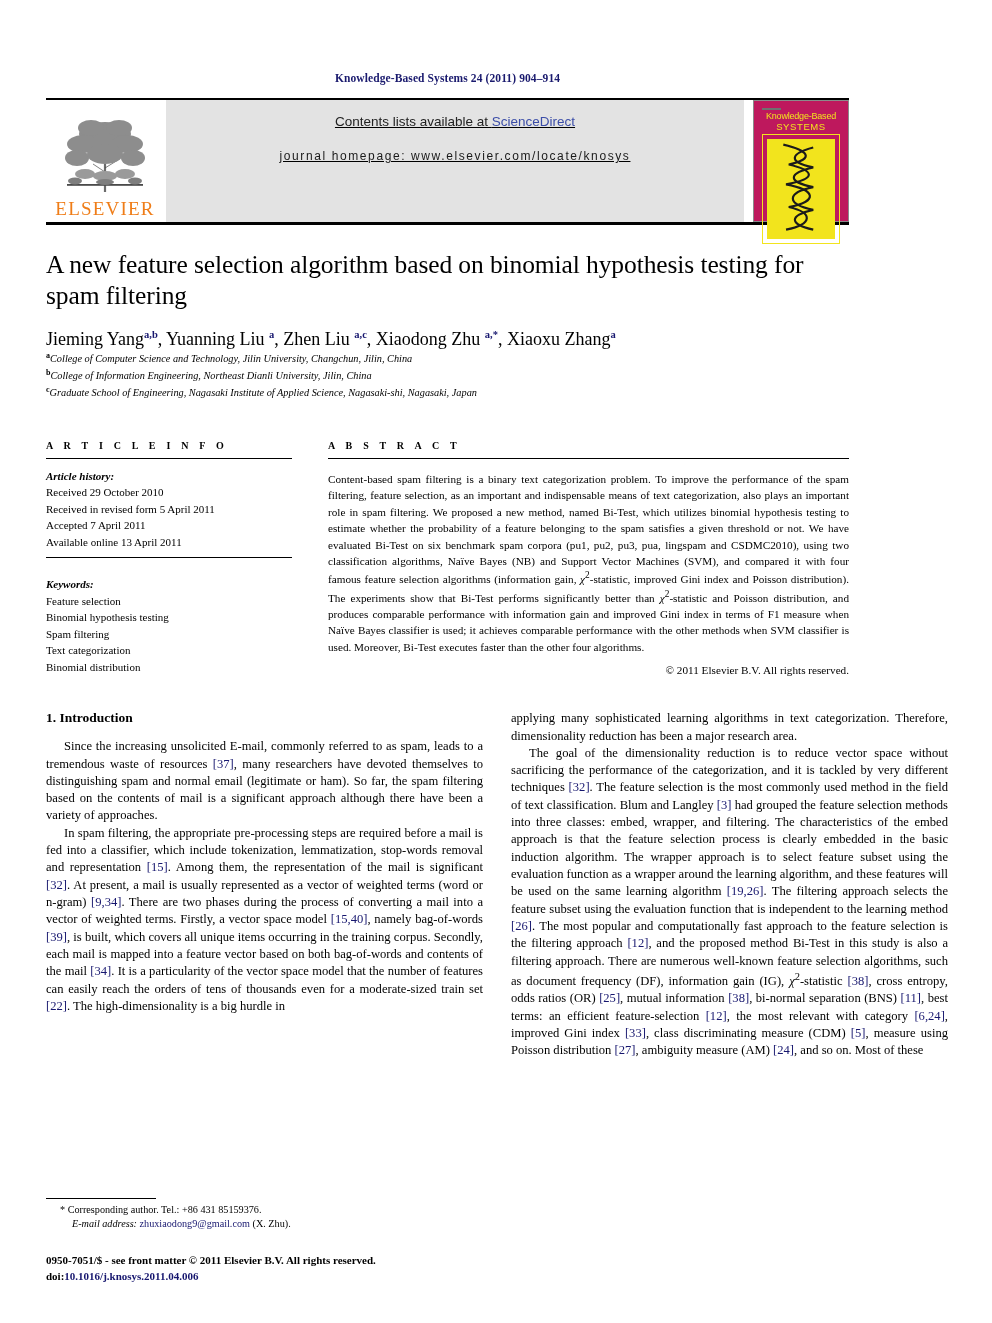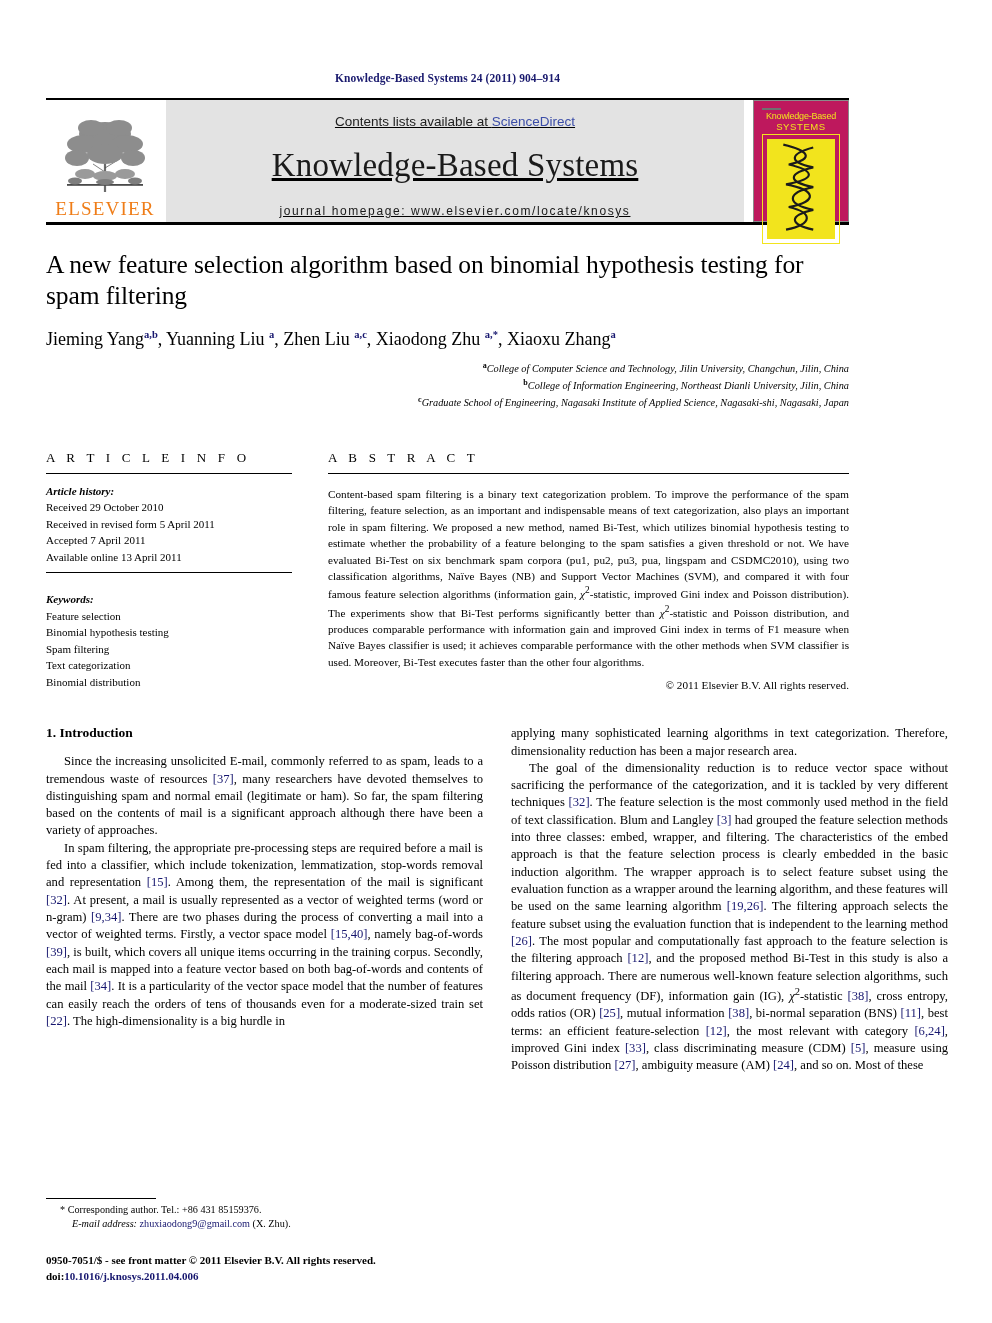--- a/index.html
+++ b/index.html
@@ -170,41 +170,41 @@
     color: #000;
     letter-spacing: -0.1px;
   }
   .authors {
     font-family: "Liberation Serif", serif;
     font-size: 18px;
     margin-top: 17px;
     color: #000;
   }
   .authors sup { color: #16166e; font-size: 10.5px; font-weight: bold; }
-  .affils { margin-top: 10px; text-align: right; }
+  .affils { margin-top: 0; }
   .affil {
     font-family: "Liberation Serif", serif;
     font-style: italic;
     font-size: 10.3px;
     line-height: 1.45;
     color: #000;
   }
   .affil sup { font-style: normal; font-weight: bold; font-size: 8px; }
 
   
   .info-abstract {
     display: flex;
     margin-top: 38px;
   }
   .col-info { width: 246px; flex: 0 0 246px; }
   .col-abs { flex: 1 1 auto; margin-left: 36px; }
   .sec-head {
     font-family: "Liberation Serif", serif;
-    font-size: 13px;
-    font-weight: normal;
+    font-size: 10px;
+    font-weight: bold;
     letter-spacing: 4.2px;
     color: #000;
   }
   .thin-rule { border-top: 1px solid #000; margin-top: 7px; }
   .thick-rule { border-top: 1.6px solid #000; margin-top: 7px; }
   .info-group { margin-top: 9px; font-size: 11px; line-height: 1.5; }
   .info-label { font-style: italic; font-weight: bold; }
   .info-line { }
   .kw-block { margin-top: 18px; }
   .abstract-body {
@@ -299,21 +299,20 @@
           <ellipse cx="50" cy="68" rx="9" ry="3"></ellipse>
         </g>
       </svg>
       <div class="elsevier-word">ELSEVIER</div>
     </div>
 
     <div class="journal-band">
       <div class="contents-line">
         <span>Contents lists available at </span><span class="sd">ScienceDirect</span>
       </div>
-      <div class="journal-name">Knowledge-Based Systems</div>
       <div class="homepage-line">journal homepage: www.elsevier.com/locate/knosys</div>
     </div>
 
     <div class="cover-thumb">
       <div class="cover-elsevier-mark"></div>
       <div class="cover-title-1">Knowledge-Based</div>
       <div class="cover-title-2">SYSTEMS</div>
       <div class="cover-art-frame">
         <div class="cover-art">
           <svg width="100%" height="100%" viewBox="0 0 50 70" preserveAspectRatio="none">

